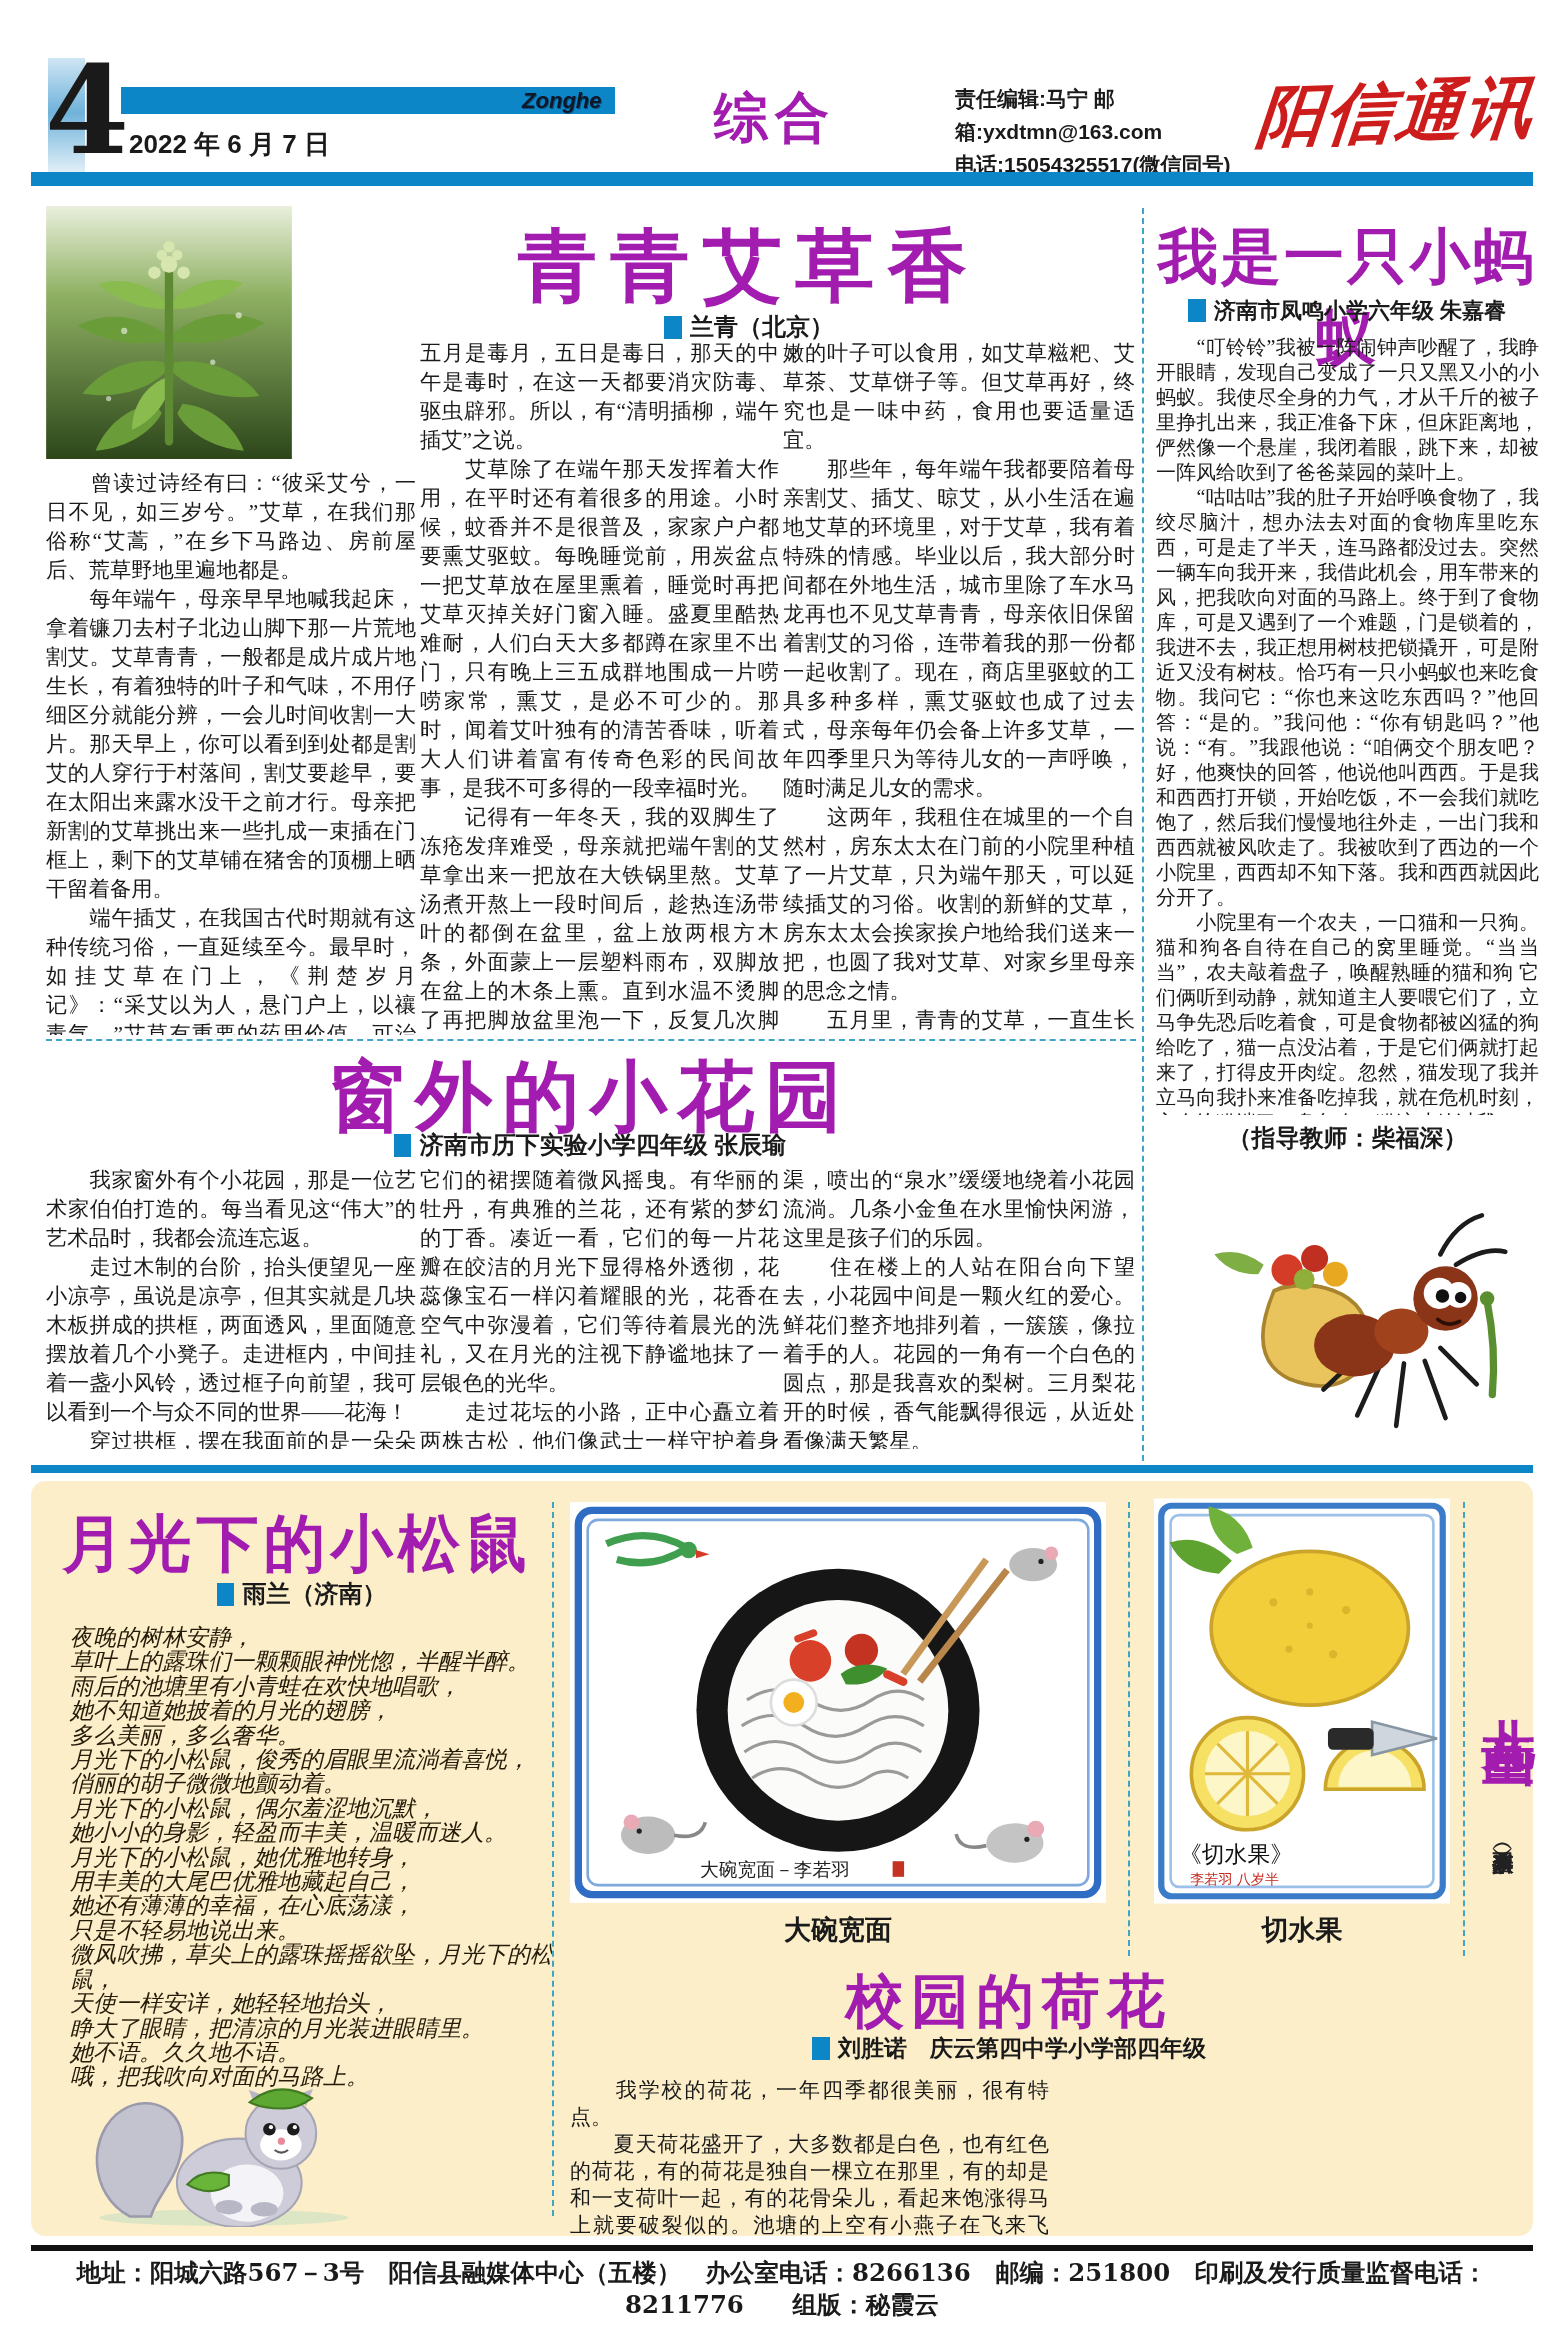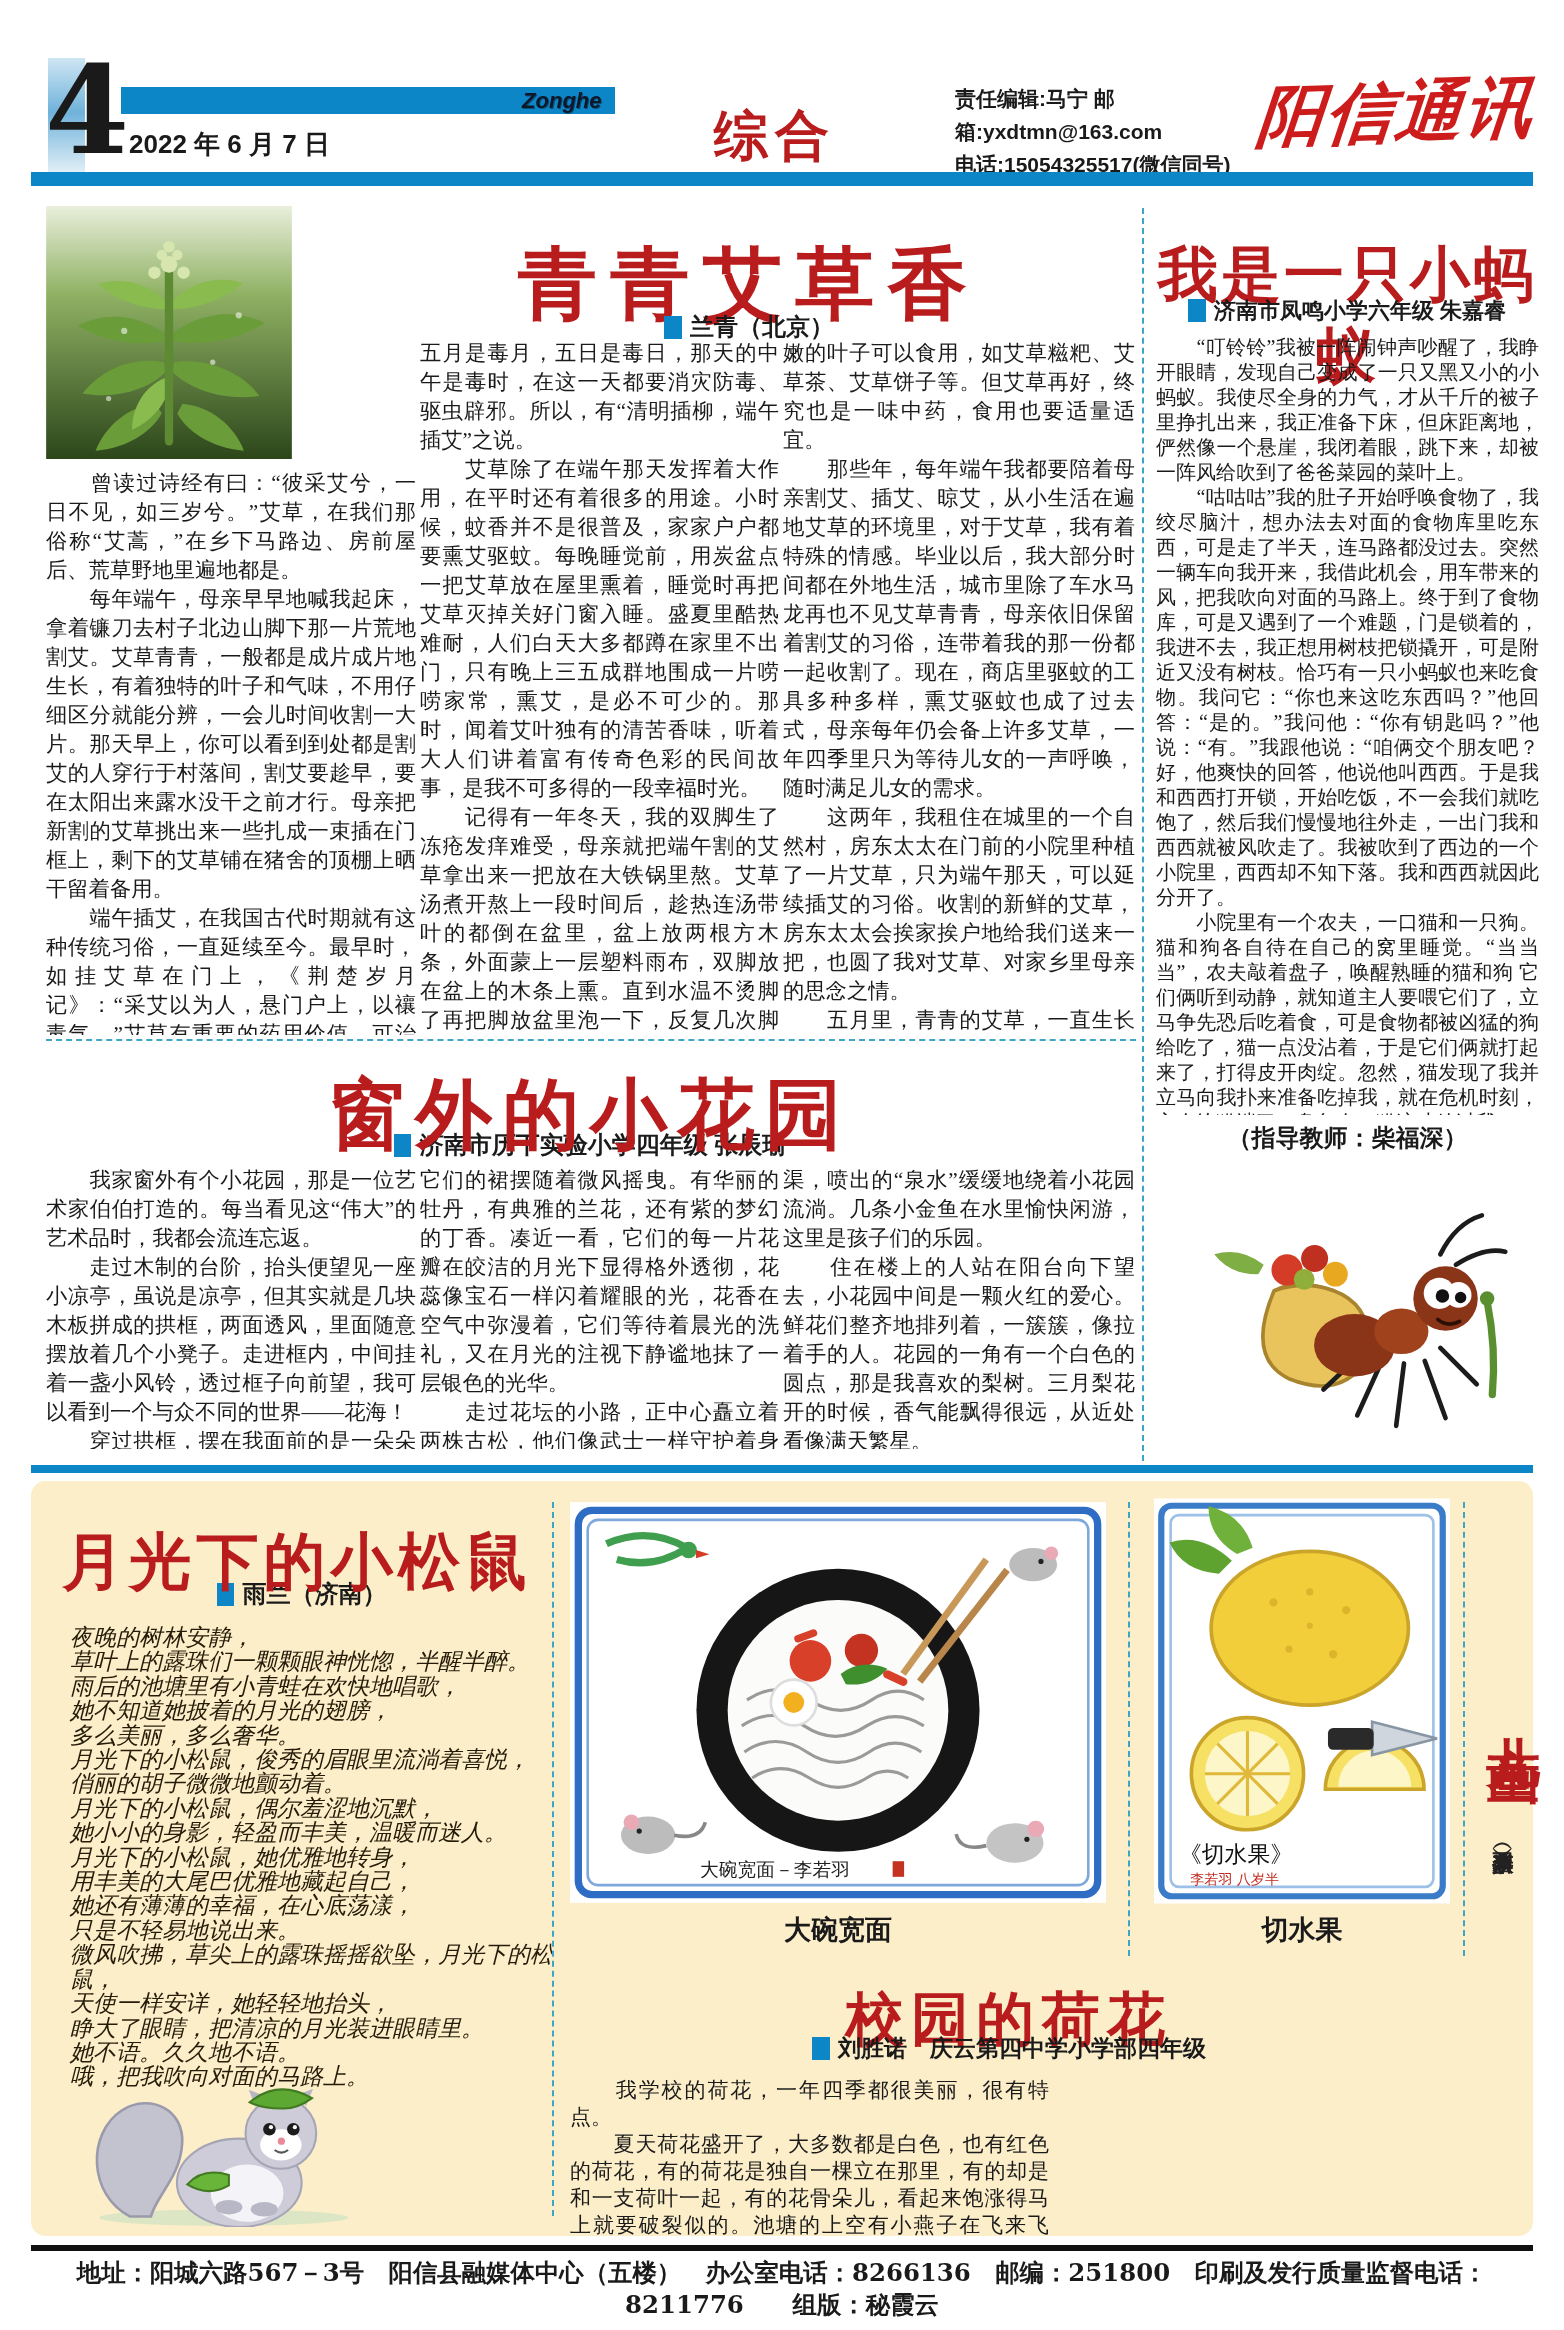--- a/index.html
+++ b/index.html
@@ -2,21 +2,21 @@
 <html style="font-size:8.3px"><head>
 <meta charset="utf-8">
 <style>
   html,body{margin:0;padding:0;background:#9a9a9a;}
   #page{position:relative;width:1565px;height:2330px;background:#ffffff;overflow:hidden;
         font-family:"Liberation Serif","DejaVu Serif",serif;color:#1a1a1a;}
   .abs{position:absolute;}
   .body-text{font-size:21.3px;line-height:29px;text-align:justify;white-space:pre-line;overflow:hidden;}
   .body-sm{font-size:20px;line-height:25px;text-align:justify;white-space:pre-line;overflow:hidden;}
   .body-a4{font-size:21px;line-height:27px;text-align:justify;white-space:pre-line;overflow:hidden;margin-top:8px;}
-  .headline{font-family:Liberation Mono, monospace;font-weight:900;color:#b91c1c;text-align:center;margin-top:18px;}
+  .headline{font-family:Liberation Sans, sans-serif;font-weight:900;color:#a21caf;text-align:center;}
   .author-line{font-weight:700;text-align:center;font-family:"Liberation Sans","DejaVu Sans",sans-serif;}
   .sq{display:inline-block;width:17.7px;height:23px;background:#0d86c8;margin-right:8.3px;vertical-align:-4.2px;}
   .vdash{border-left:2.6px dashed #3fa5c5;width:0;}
   .hdash{border-top:2.6px dashed #3fa5c5;height:0;}
   .poem-line{margin:0;font-size:23px;line-height:24.4px;font-style:italic;color:#241c08;
              font-family:"DejaVu Serif","Liberation Serif",serif;}
   .caption{font-weight:900;font-size:27px;text-align:center;font-family:"DejaVu Serif",serif;}
   .vertical{writing-mode:vertical-rl;}
 </style>
 </head>

